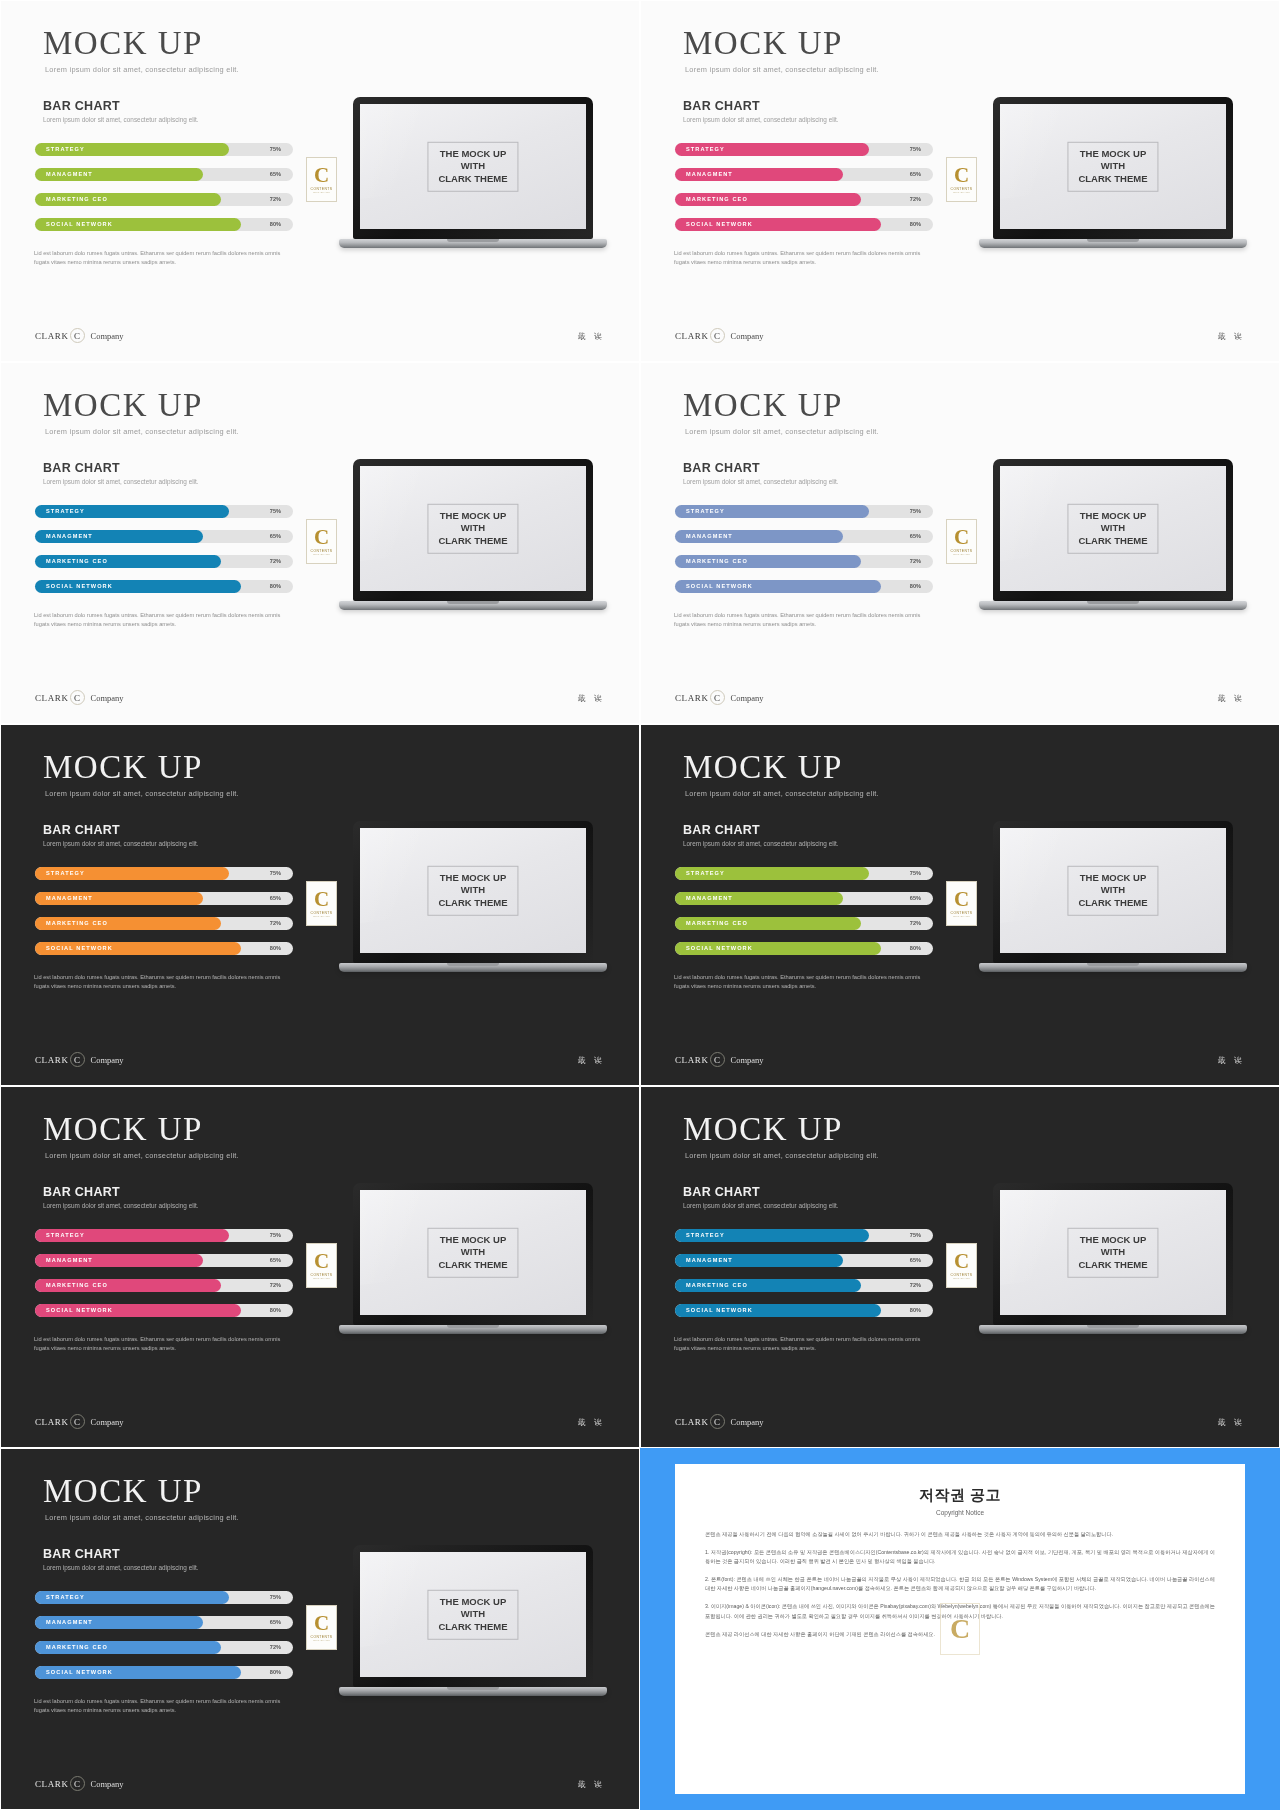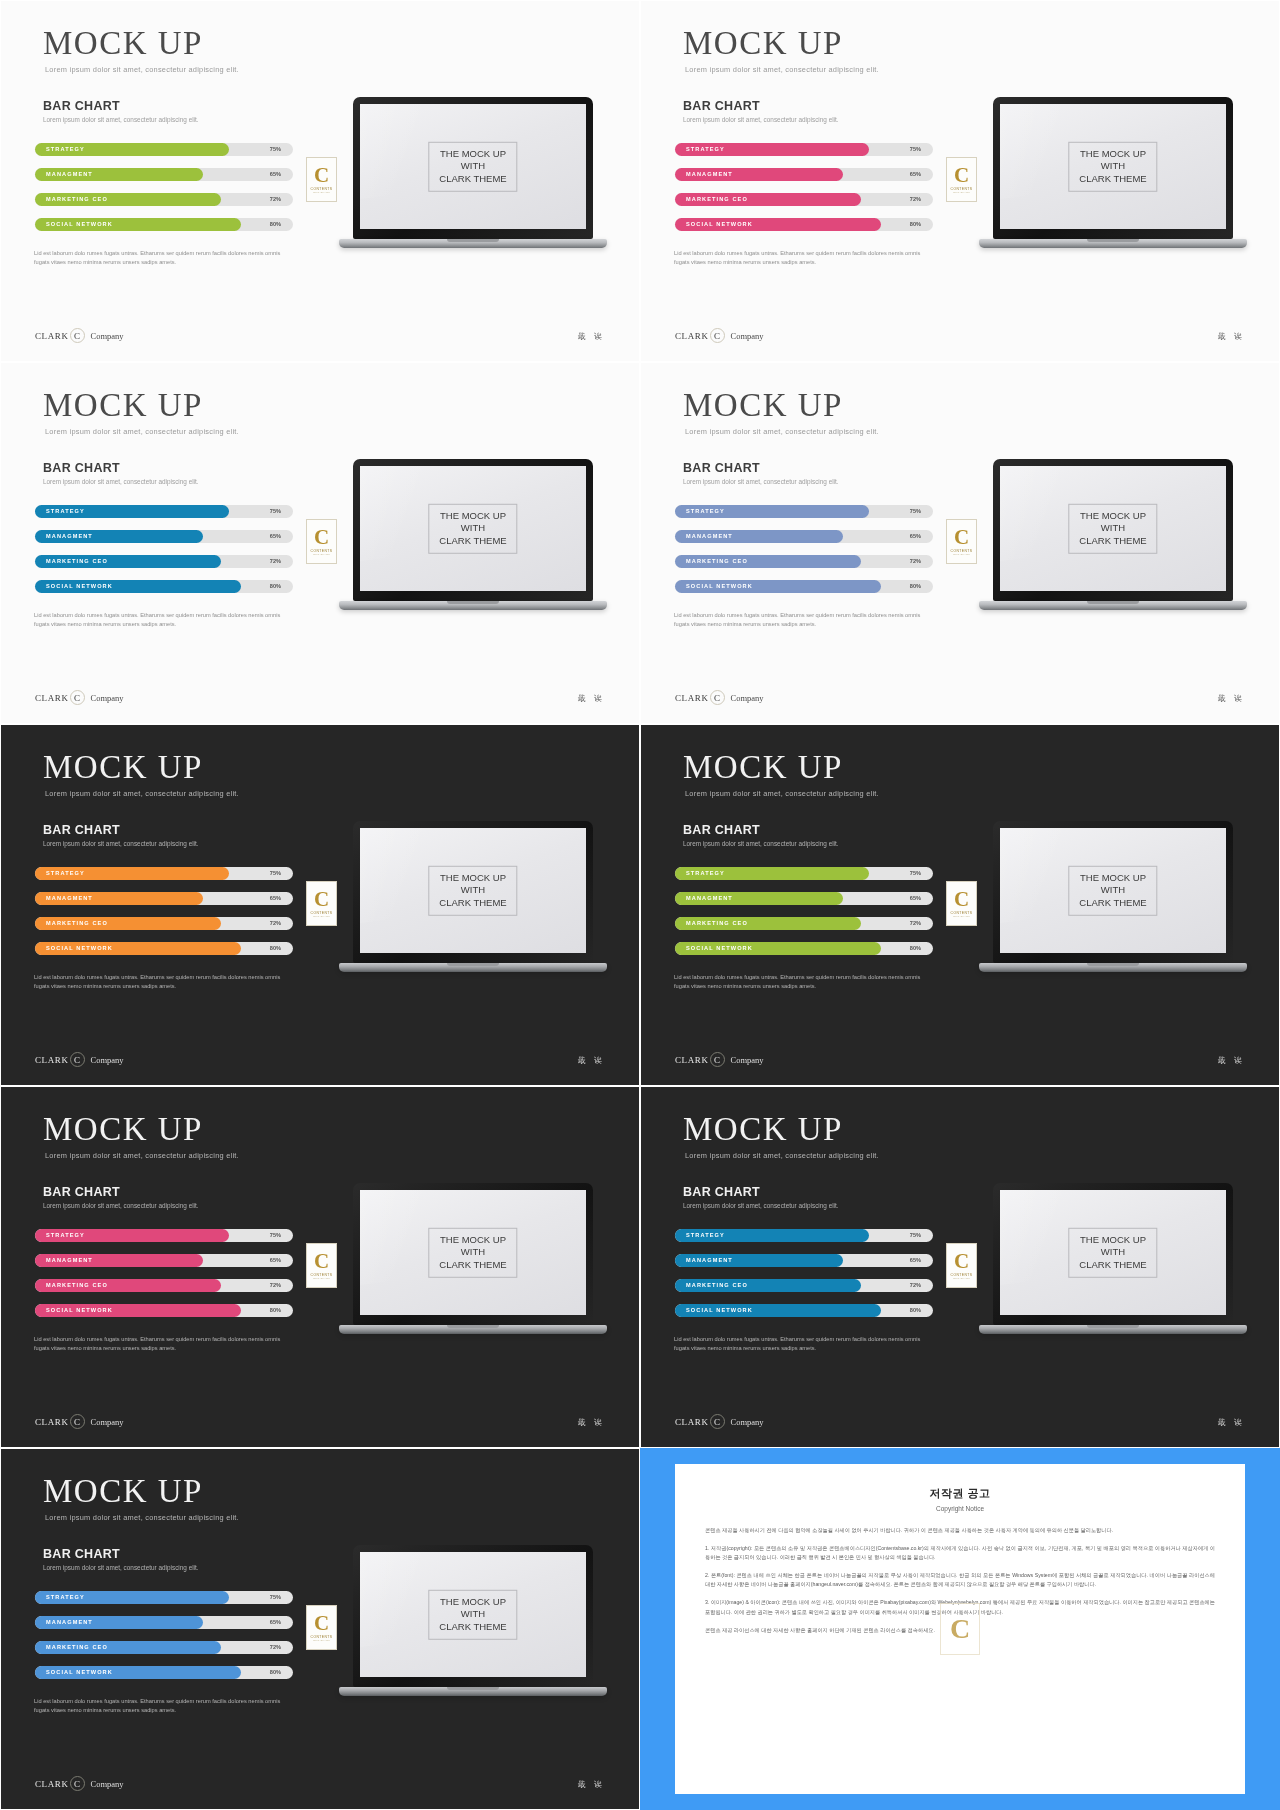--- a/index.html
+++ b/index.html
@@ -122,20 +122,21 @@
     margin: 0 auto;
     background: linear-gradient(145deg,#2b2b2b 0%,#121212 55%,#262626 100%);
     border-radius: 7px 7px 2px 2px;
     padding: 7px 7px 10px 7px;
   }
   .screen {
     width: 100%; height: 100%;
     background: linear-gradient(160deg,#f2f2f4 0%,#e7e7ea 45%,#dedee2 100%);
     position: relative;
     overflow: hidden;
+    font-weight: bold;
   }
   .screen::after {
     content: ""; position: absolute;
     left: -40%; top: -70%; width: 120%; height: 140%;
     background: linear-gradient(120deg, rgba(255,255,255,.55) 0%, rgba(255,255,255,0) 58%);
     transform: rotate(-8deg);
   }
   .screen-text {
     position: absolute; left: 50%; top: 50%;
     transform: translate(-50%,-50%);
@@ -203,21 +204,21 @@
     display: flex; align-items: center; justify-content: center;
   }
   .copy-sheet {
     width: 570px; height: 330px;
     background: #ffffff;
     padding: 22px 30px;
     position: relative;
     overflow: hidden;
   }
   .copy-title {
-    text-align: center; font-size: 11px; font-weight: 700;
+    text-align: center; font-size: 15px; font-weight: 700;
     color: #2a2a2a; letter-spacing: .5px;
   }
   .copy-subtitle {
     text-align: center; font-size: 6.5px; color: #666;
     margin-top: 4px; margin-bottom: 14px;
   }
   .copy-p {
     font-size: 5.2px; line-height: 1.75;
     color: #5a5a5a; margin-bottom: 9px;
     text-align: justify;

